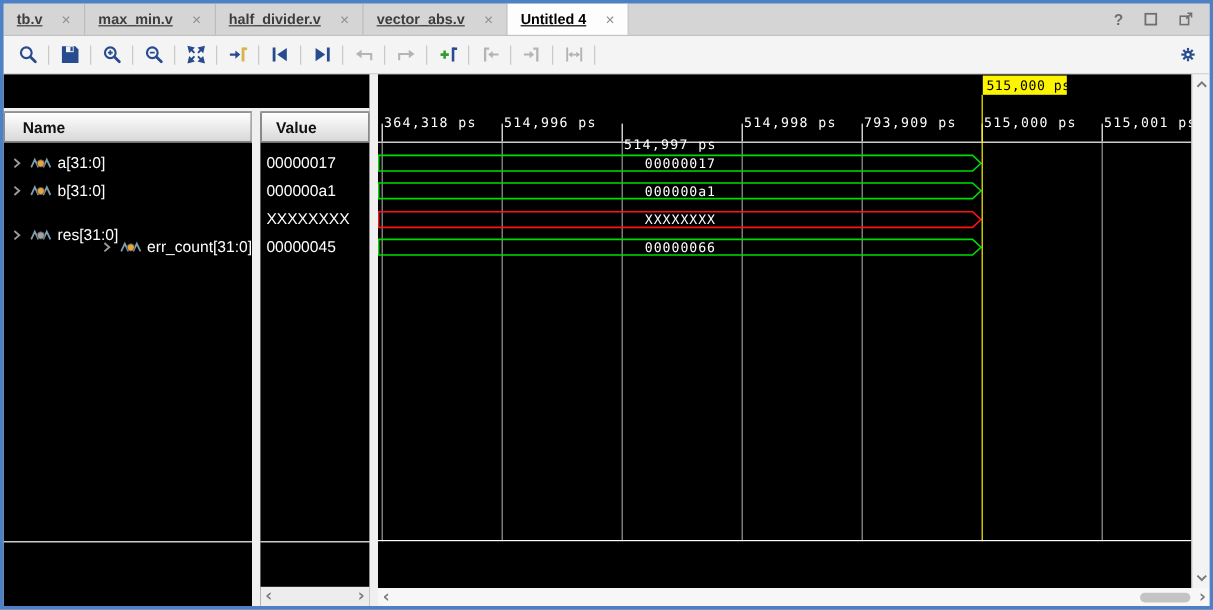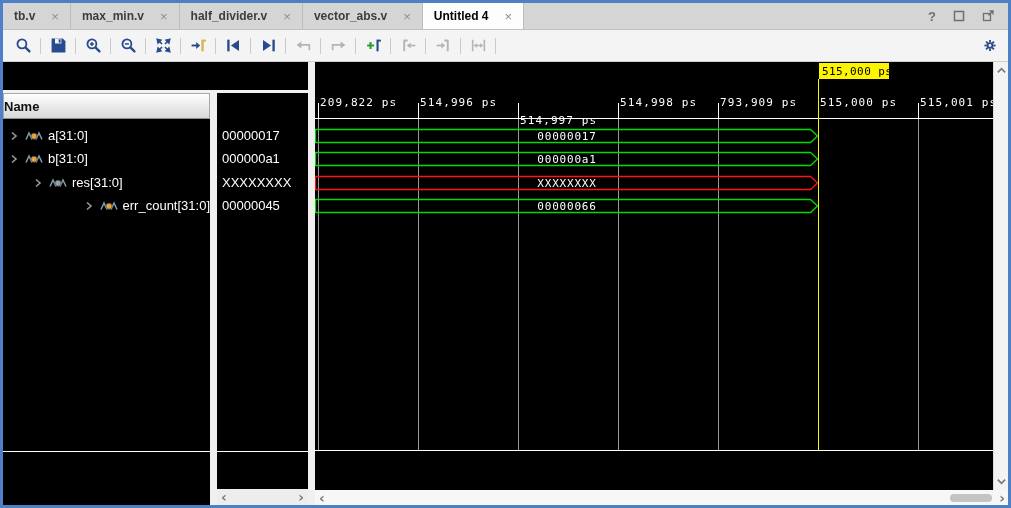--- a/index.html
+++ b/index.html
@@ -3,21 +3,21 @@
 <meta charset="utf-8">
 <style>
   * { margin:0; padding:0; box-sizing:border-box; }
   html,body { width:1011px; height:508px; }
   body { font-family:"Liberation Sans", sans-serif; position:relative; background:#e8e8e8; }
   #frame { position:absolute; inset:0; width:1011px; height:508px; border:3px solid #4e80c5; background:#d5d5d5; overflow:hidden; }
 
   
   #tabbar { position:absolute; left:0; top:0; width:1005px; height:27px; background:#d5d5d5; display:flex; align-items:stretch; border-bottom:1px solid #c2c2c2; }
   .tab { display:flex; align-items:center; padding:0 11px; border-right:1px solid #bdbdbd; cursor:default; }
-  .tab-label { font-size:12px; font-weight:700; color:#3d3d3d; margin-right:16px; white-space:nowrap; }
+  .tab-label { font-size:12px; font-weight:700; color:#3d3d3d; margin-right:16px; white-space:nowrap;text-decoration:underline; }
   .tab.active { background:#fdfdfd; }
   .tab.active .tab-label { color:#000; }
   .tab-close { font-size:13px; color:#8f8f8f; line-height:1; }
   #win-controls { margin-left:auto; display:flex; align-items:center; gap:17px; padding-right:14px; }
   .winbtn { color:#6f6f6f; font-size:13px; font-weight:700; display:flex; align-items:center; }
 
   
   #toolbar { position:absolute; left:0; top:27px; width:1005px; height:32px; background:#f4f4f4; border-bottom:1px solid #cfcfcf; display:flex; align-items:center; padding-left:8px; }
   .tb-btn { width:24px; height:24px; display:flex; align-items:center; justify-content:center; color:#274b8e; }
   .tb-btn.disabled { color:#b4b4b4; }
@@ -25,21 +25,21 @@
   .tb-sep { width:1px; height:16px; background:#c9c9c9; margin:0 5px; }
   #tb-right { margin-left:auto; padding-right:12px; }
 
   
   #left-black { position:absolute; left:0; top:59px; width:305px; height:443px; background:#000; }
   #gap-strip  { position:absolute; left:0; top:87px; width:305px; height:3px; background:#f2f2f2; }
   .col-divider { position:absolute; background:#f0f0f0; }
   #div-nv { left:207px; top:87px; width:7px; height:415px; }
   #div-vw { left:305px; top:59px; width:7px; height:443px; }
   .col-header { position:absolute; top:90px; height:26px; background:linear-gradient(#ffffff,#d7d7d7); border:1px solid #a8a8a8; border-bottom:1px solid #8d8d8d; display:flex; align-items:center; font-size:13px; font-weight:700; color:#111; }
-  #hdr-name { left:0; width:207px; }
+  #hdr-name { left:0; width:207px; padding-left:15px; }
   #hdr-value { left:214px; width:91px; padding-left:12px; }
 
   #name-rows, #value-rows { position:absolute; top:117px; }
   #name-rows { left:0; width:207px; }
   #value-rows { left:214px; width:91px; }
   .sig-row { position:absolute; left:0; height:23px; display:flex; align-items:center; color:#fff; font-size:13px; white-space:nowrap; width:100%; }
   .sig-chevron { margin-left:7px; width:8px; height:12px; display:flex; }
   .sig-icon { margin-left:7px; width:18px; height:14px; display:flex; }
   .sig-name { margin-left:5px; }
   .val-text { margin-left:5px; font-size:13px; }
@@ -249,20 +249,23 @@
       </div>
   </div>
 
   <div id="left-black"></div>
   <div id="gap-strip"></div>
   <div id="div-nv" class="col-divider"></div>
   <div id="div-vw" class="col-divider"></div>
   <div id="hdr-name" class="col-header">
       <span>Name</span>
     </div>
+  <div id="hdr-value" class="col-header">
+      <span>Value</span>
+    </div>
   <div id="name-rows">
       <div class="sig-row" style="top: 4px;">
         <span class="sig-chevron">
           <svg viewBox="0 0 8 12">
             <path d="M2 2.5 L6 6 L2 9.5" fill="none" stroke="#9a9a9a" stroke-width="1.6"></path>
           </svg>
         </span>
         <span class="sig-icon">
           <svg viewBox="0 0 18 14">
             <path d="M1 10.5 L4 4 L7 10.5" fill="none" stroke="#7d9db0" stroke-width="1.5"></path>
@@ -280,21 +283,21 @@
         </span>
         <span class="sig-icon">
           <svg viewBox="0 0 18 14">
             <path d="M1 10.5 L4 4 L7 10.5" fill="none" stroke="#7d9db0" stroke-width="1.5"></path>
             <path d="M11 10.5 L14 4 L17 10.5" fill="none" stroke="#7d9db0" stroke-width="1.5"></path>
             <circle cx="9" cy="7.2" r="3" fill="#e8a33d" stroke="#4d4d4d" stroke-width="0.7"></circle>
           </svg>
         </span>
         <span class="sig-name">b[31:0]</span>
       </div>
-      <div class="sig-row" style="top: 51px; margin-left: 24px;">
+      <div class="sig-row" style="top: 64px;">
         <span class="sig-chevron">
           <svg viewBox="0 0 8 12">
             <path d="M2 2.5 L6 6 L2 9.5" fill="none" stroke="#9a9a9a" stroke-width="1.6"></path>
           </svg>
         </span>
         <span class="sig-icon">
           <svg viewBox="0 0 18 14">
             <path d="M1 10.5 L4 4 L7 10.5" fill="none" stroke="#7d9db0" stroke-width="1.5"></path>
             <path d="M11 10.5 L14 4 L17 10.5" fill="none" stroke="#7d9db0" stroke-width="1.5"></path>
             <circle cx="9" cy="7.2" r="3" fill="#9f9f9f" stroke="#4d4d4d" stroke-width="0.7"></circle>
@@ -334,21 +337,21 @@
     </div>
   <div id="endline-name" class="panel-endline"></div>
   <div id="endline-value" class="panel-endline"></div>
   <div id="val-scroll">
     <span class="scroll-arrow">‹</span>
     <span class="scroll-arrow">›</span>
   </div>
 
   <div id="wave">
     <div id="ruler">
-        <span class="ruler-label" style="left: 5px;">209,822 ps</span>
+        <span class="ruler-label" style="left: 5px;">364,318 ps</span>
         <div class="ruler-tick" style="left: 3px;"></div>
         <span class="ruler-label" style="left: 105px;">514,996 ps</span>
         <div class="ruler-tick" style="left: 103px;"></div>
         <span class="ruler-label" style="left: 205px; margin-top: 18px;">514,997 ps</span>
         <div class="ruler-tick" style="left: 203px;"></div>
         <span class="ruler-label" style="left: 305px;">514,998 ps</span>
         <div class="ruler-tick" style="left: 303px;"></div>
         <span class="ruler-label" style="left: 405px;">793,909 ps</span>
         <div class="ruler-tick" style="left: 403px;"></div>
         <span class="ruler-label" style="left: 505px;">515,000 ps</span>

